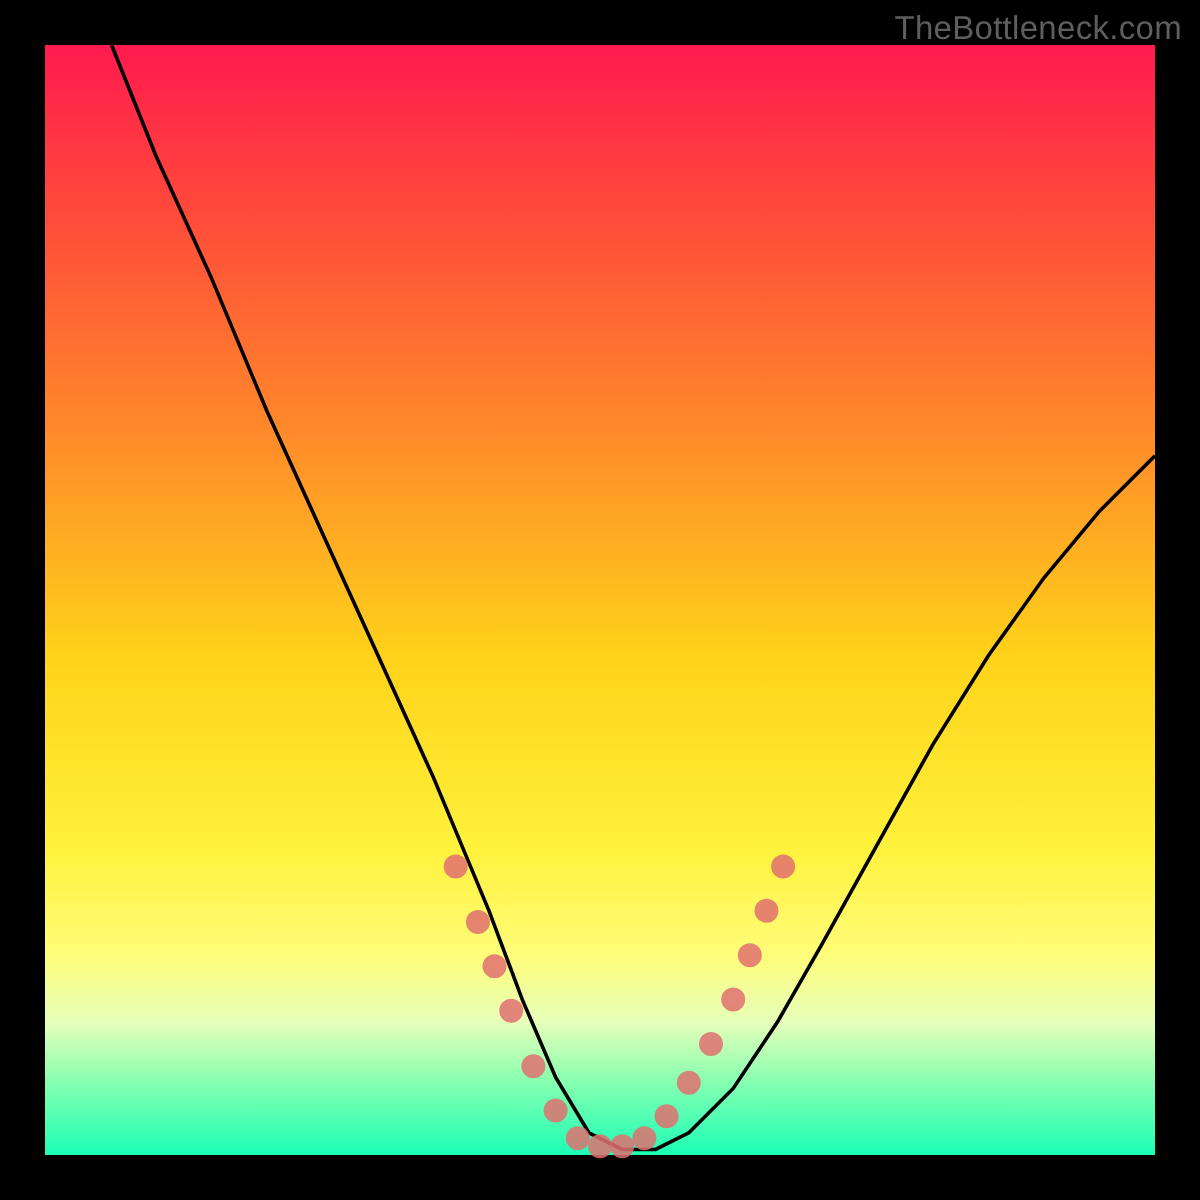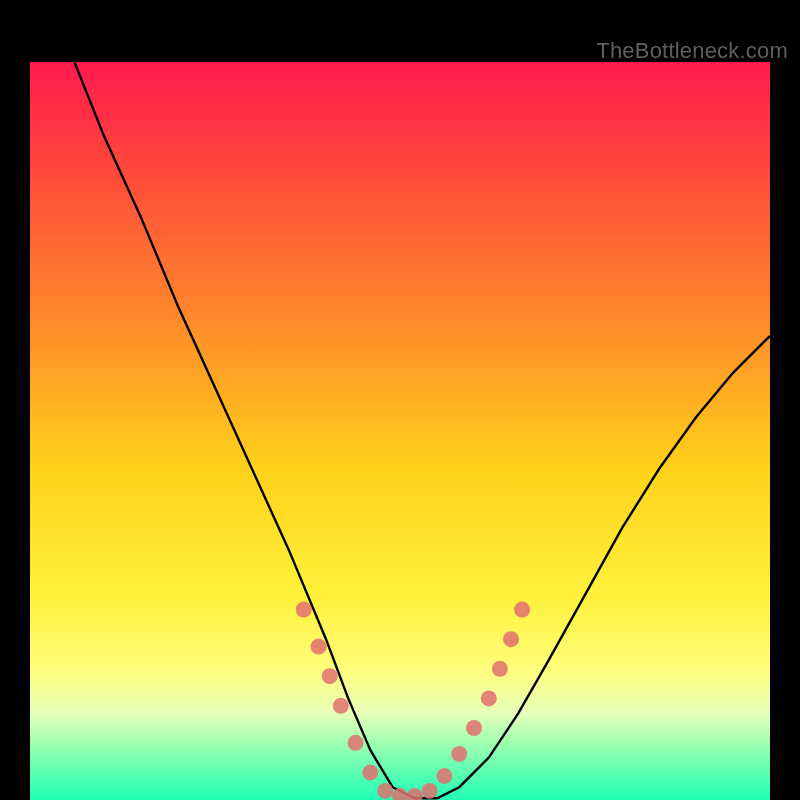--- a/index.html
+++ b/index.html
@@ -8,21 +8,20 @@
     width: 800px;
     height: 800px;
     background: #000;
     font-family: Arial, Helvetica, sans-serif;
     position: relative;
   }
   .frame {
     position: absolute;
     inset: 0;
     background: #000;
-    margin-top: 32px;
   }
   .plot {
     position: absolute;
     left: 30px;
     top: 30px;
     width: 740px;
     height: 740px;
     background: linear-gradient(to bottom,
       #ff1a4f 0%,
       #ff4a3a 15%,

